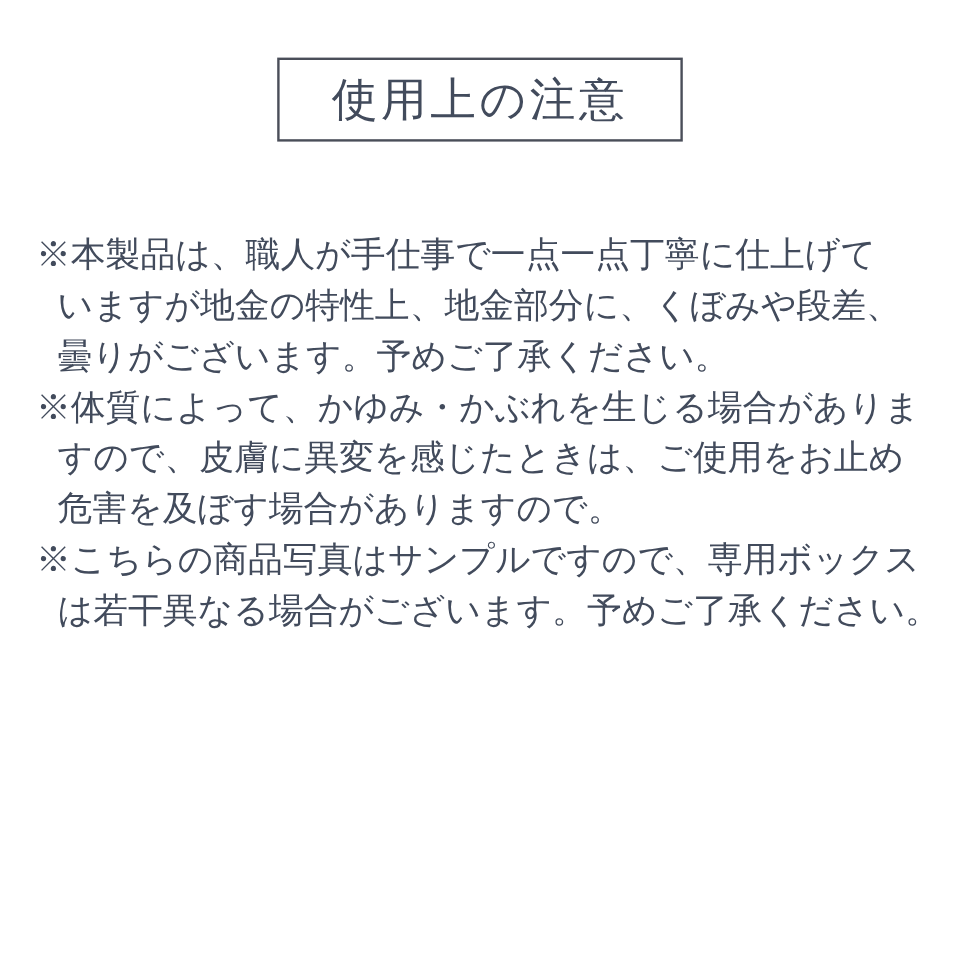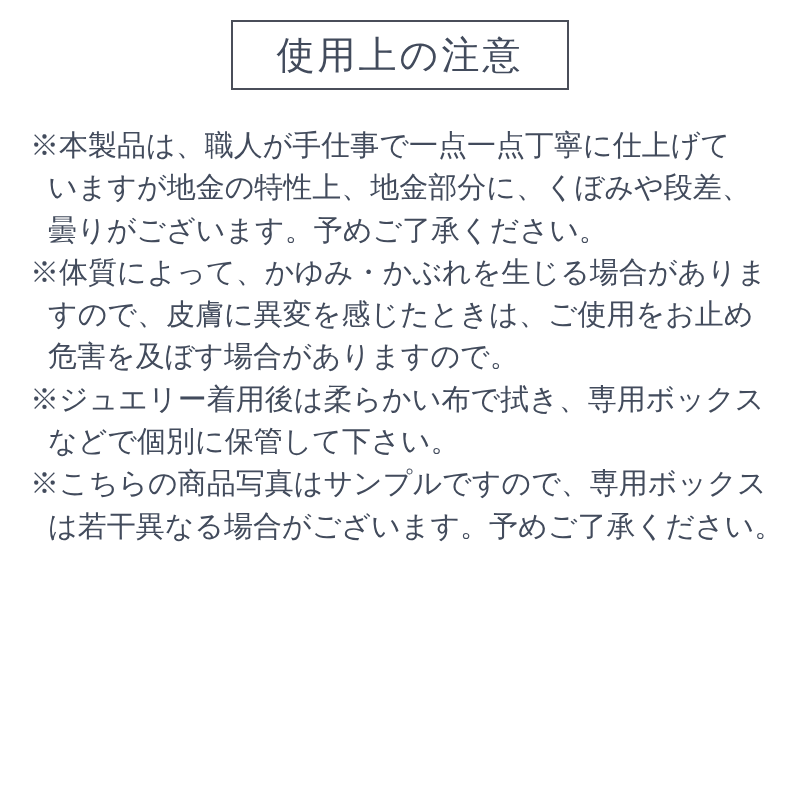--- a/index.html
+++ b/index.html
@@ -17,33 +17,33 @@
     overflow: hidden;
   }
   .page {
     width: 800px;
     height: 800px;
     position: relative;
   }
   .title-box {
     width: 338px;
     height: 70px;
-    margin: 20px auto 0 auto;
+    margin: 48px auto 0 auto;
     border: 2px solid var(--border-color);
     display: flex;
     align-items: center;
     justify-content: center;
   }
   .title-text {
     font-size: 38px;
     letter-spacing: 3px;
     white-space: nowrap;
   }
   .notes {
-    margin: 34px 8px 0 30px;
+    margin: 74px 8px 0 30px;
     font-size: 29px;
     line-height: 42.3px;
   }
   .note {
     padding-left: 0.62em;
     text-indent: -0.62em;
     white-space: pre-line;
   }
 </style>
 </head>
@@ -53,18 +53,16 @@
   <div class="title-box">
     <span class="title-text">使用上の注意</span>
   </div>
   <div class="notes">
       <div class="note">※本製品は、職人が手仕事で一点一点丁寧に仕上げて
 いますが地金の特性上、地金部分に、くぼみや段差、
 曇りがございます。予めご了承ください。</div>
       <div class="note">※体質によって、かゆみ・かぶれを生じる場合がありま
 すので、皮膚に異変を感じたときは、ご使用をお止め
 危害を及ぼす場合がありますので。</div>
-      <div class="note">※ジュエリー着用後は柔らかい布で拭き、専用ボックス
-などで個別に保管して下さい。</div>
       <div class="note">※こちらの商品写真はサンプルですので、専用ボックス
 は若干異なる場合がございます。予めご了承ください。</div>
     </div>
 </div>
 
 </body></html>

